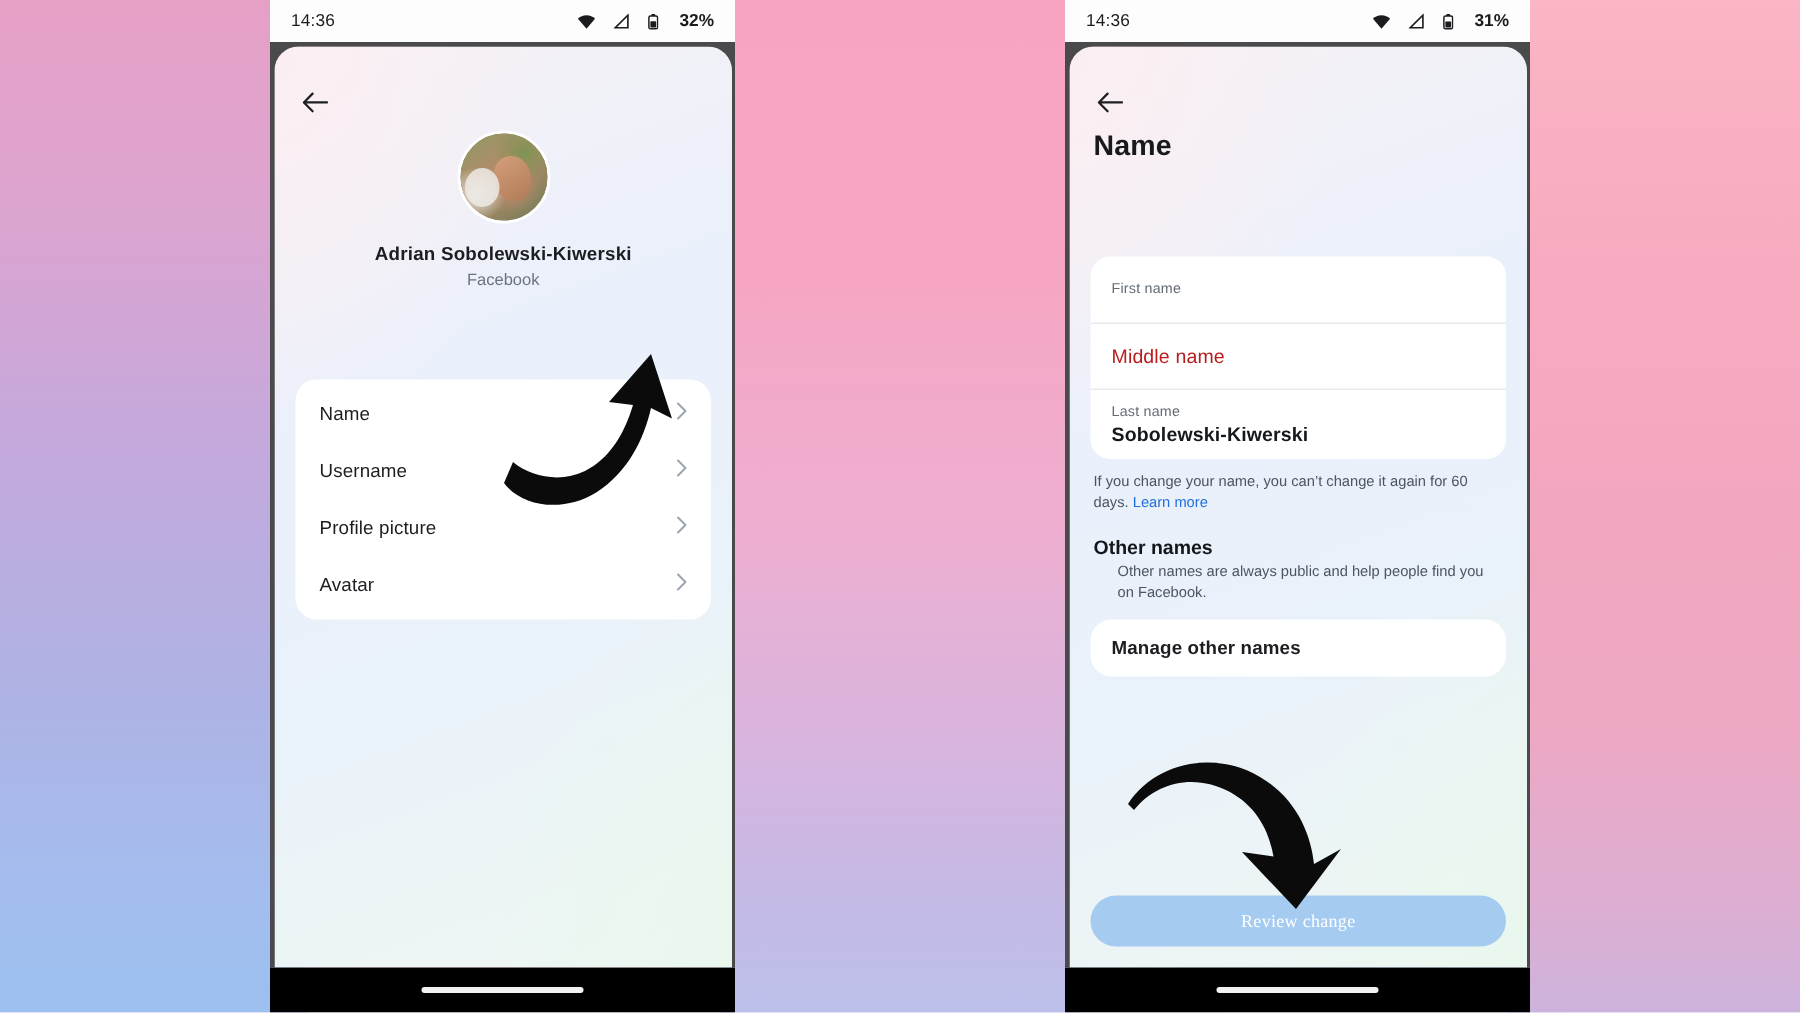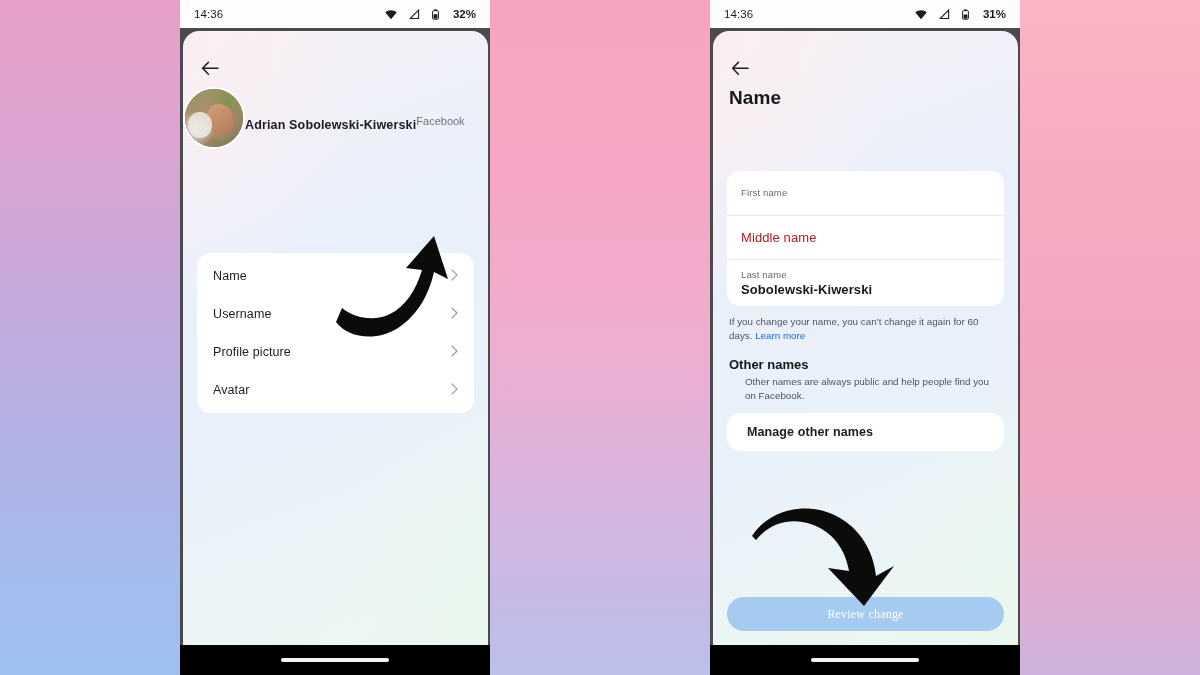--- a/index.html
+++ b/index.html
@@ -94,21 +94,21 @@
   }
   .page-title {
     position: absolute; left: 16px; top: 56px;
     font-size: 19px; font-weight: bold; color: #17191c;
     letter-spacing: .1px;
   }
 
   
   .profile {
     position: absolute; top: 56px; left: 0; right: 0;
-    display: flex; flex-direction: row; align-items: center;
+    display: flex; flex-direction: column; align-items: center;
   }
   .avatar {
     width: 62px; height: 62px; border-radius: 50%;
     border: 2px solid #ffffff;
     overflow: hidden;
     background: #79845f;
     position: relative;
   }
   .avatar .ph-a { position: absolute; inset: 0;
     background:
@@ -173,21 +173,21 @@
   .section-title {
     position: absolute; left: 16px; top: 326px;
     font-size: 13px; font-weight: bold; color: #14171a;
   }
   .section-desc {
     position: absolute; left: 32px; right: 16px; top: 344px;
     font-size: 9.8px; line-height: 1.42; color: #4b5563;
   }
 
   #manage-card { top: 382px; height: 38px; display: flex; align-items: center; }
-  #manage-card .row-label { padding-left: 20px; font-size: 12.5px; font-weight: bold; }
+  #manage-card .row-label { padding-left: 14px; font-size: 12.5px; font-weight: bold; }
 
   .cta {
     position: absolute; left: 14px; right: 14px; bottom: 14px;
     height: 34px; border-radius: 18px;
     background: #a5cbf0;
     display: flex; align-items: center; justify-content: center;
     border: none; cursor: pointer; font-family: Liberation Serif, serif;
   }
   .cta-label { font-size: 12px; color: #ffffff; letter-spacing: .2px; }
 

